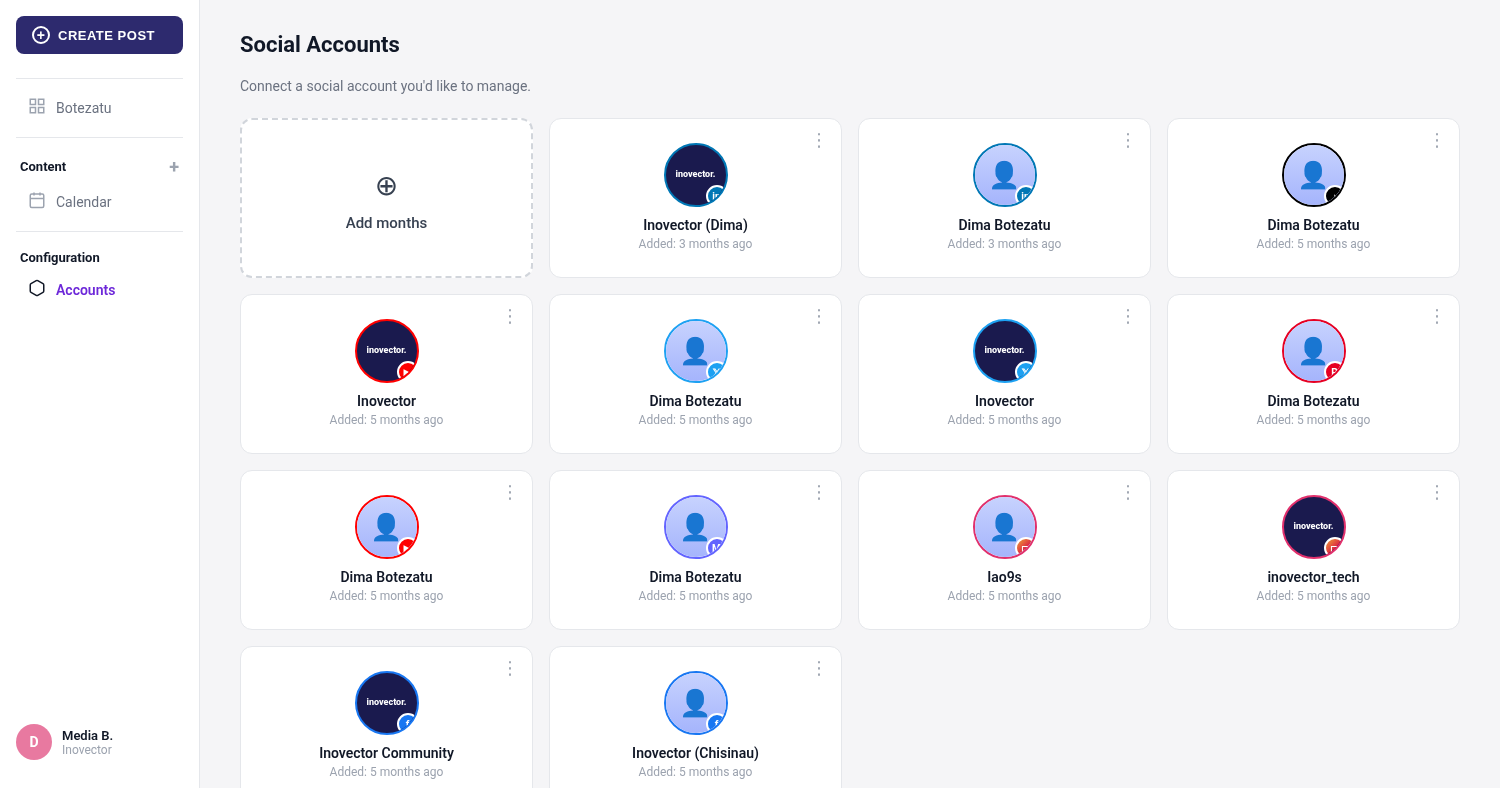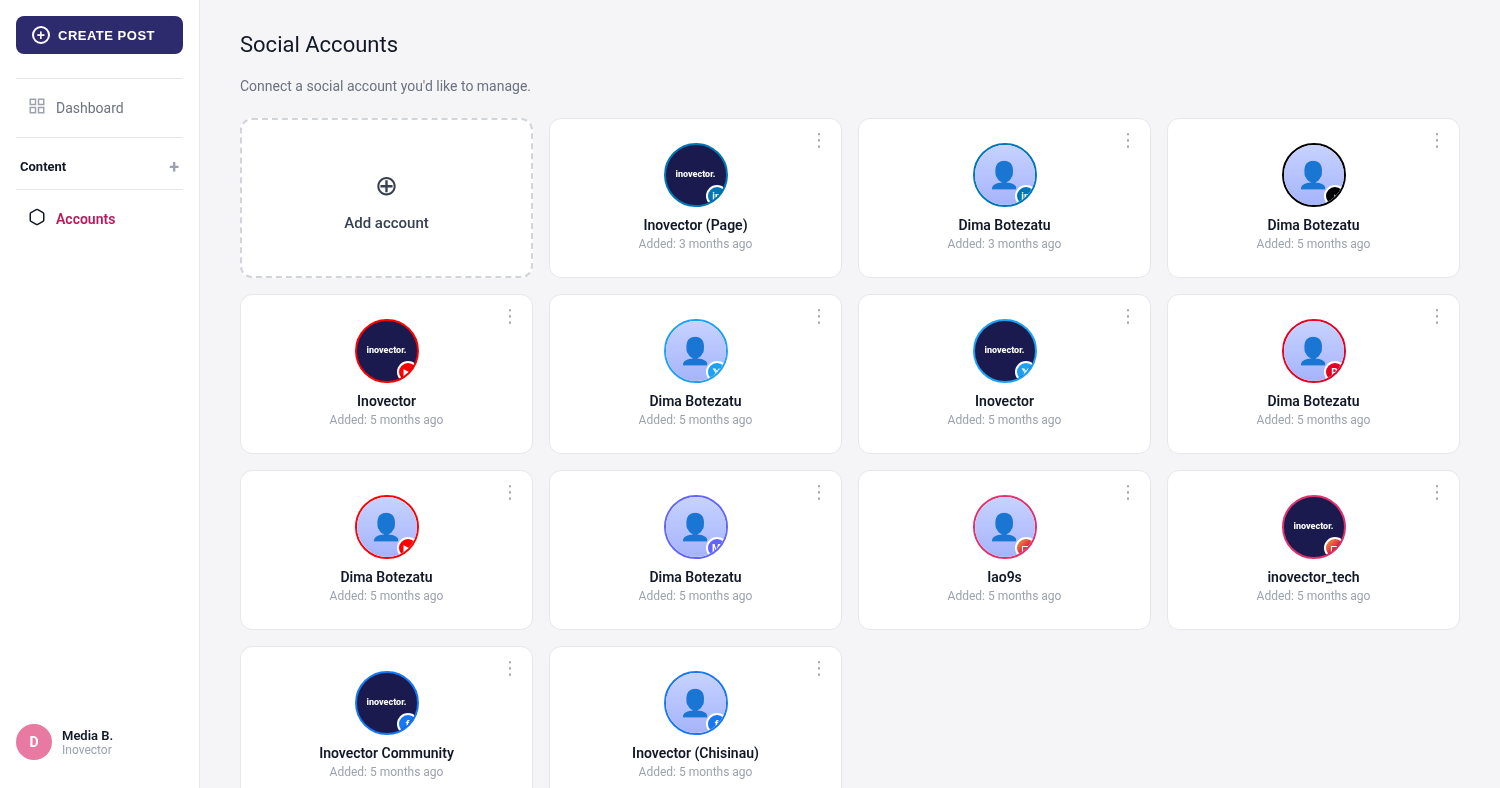--- a/index.html
+++ b/index.html
@@ -51,21 +51,21 @@
       display: flex;
       align-items: center;
       gap: 10px;
       padding: 9px 20px;
       color: #6b7280;
       font-size: 14px;
       cursor: pointer;
       border-radius: 6px;
       margin: 1px 8px;
     }
-    .sidebar-item.active { color: #be185d; font-weight: 600; }
+    .sidebar-item.active { color: #6d28d9; font-weight: 600; }
     .sidebar-section-label {
       display: flex;
       align-items: center;
       justify-content: space-between;
       padding: 10px 20px 4px;
       font-size: 13px;
       font-weight: 700;
       color: #111827;
     }
     .sidebar-icon { font-size: 16px; color: #9ca3af; }
@@ -73,21 +73,21 @@
 
     
     .main {
       flex: 1;
       overflow-y: auto;
       padding: 32px 40px;
       background: #f5f5f7;
     }
     .page-title {
       font-size: 22px;
-      font-weight: 400;
+      font-weight: 700;
       color: #111827;
       margin-bottom: 21px;
     }
     .page-subtitle {
       font-size: 14px;
       color: #6b7280;
       margin-bottom: 24px;
       margin-top: 13px;
     }
 
@@ -251,36 +251,50 @@
 
   <div class="sidebar-item">
     <span class="sidebar-icon">
       <svg class="icon-svg" viewBox="0 0 24 24" fill="none" stroke="currentColor" stroke-width="2">
           <rect x="3" y="3" width="7" height="7"></rect>
           <rect x="14" y="3" width="7" height="7"></rect>
           <rect x="3" y="14" width="7" height="7"></rect>
           <rect x="14" y="14" width="7" height="7"></rect>
         </svg>
     </span>
-    <span>Dashboard</span>
+    <span>Botezatu</span>
   </div>
 
   <hr class="sidebar-divider">
 
   <div class="sidebar-section-label">
     <span>Content</span>
     <span style="cursor:pointer;color:#9ca3af;font-size:18px;">+</span>
   </div>
 
 
+  <div class="sidebar-item">
+    <span class="sidebar-icon">
+      <svg class="icon-svg" viewBox="0 0 24 24" fill="none" stroke="currentColor" stroke-width="2">
+          <rect x="3" y="4" width="18" height="18" rx="2"></rect>
+          <line x1="16" y1="2" x2="16" y2="6"></line>
+          <line x1="8" y1="2" x2="8" y2="6"></line>
+          <line x1="3" y1="10" x2="21" y2="10"></line>
+        </svg>
+    </span>
+    <span>Calendar</span>
+  </div>
 
 
 
   <hr class="sidebar-divider">
 
+  <div class="sidebar-section-label">
+    <span>Configuration</span>
+  </div>
 
 
   <div class="sidebar-item active">
     <span class="sidebar-icon">
       <svg class="icon-svg" viewBox="0 0 24 24" fill="none" stroke="currentColor" stroke-width="2">
           <path d="M21 16V8a2 2 0 0 0-1-1.73l-7-4a2 2 0 0 0-2 0l-7 4A2 2 0 0 0 3 8v8a2 2 0 0 0 1 1.73l7 4a2 2 0 0 0 2 0l7-4A2 2 0 0 0 21 16z"></path>
         </svg>
     </span>
     <span>Accounts</span>
   </div>
@@ -297,34 +311,34 @@
 </aside>
 
 <main class="main">
   <h1 class="page-title">Social Accounts</h1>
   <p class="page-subtitle">Connect a social account you'd like to manage.</p>
 
   <div class="accounts-grid">
 
     <div class="account-card add-account-card">
       <span class="add-icon">⊕</span>
-      <span class="add-label">Add account</span>
+      <span class="add-label">Add months</span>
     </div>
 
   <div class="account-card">
         <div class="three-dots">⋮</div>
         <div class="avatar-wrapper">
           <div class="avatar-circle avatar-border-linkedin" style="background: rgb(26, 26, 78);">
             <div class="logo-avatar">
               <span style="font-size:9px;font-weight:800;color:#fff;text-align:center;line-height:1.1;">inovector.</span>
             </div>
             <div class="social-badge" style="background: rgb(0, 119, 181); color: rgb(255, 255, 255); font-size: 10px; font-weight: 700;">in</div>
           </div>
         </div>
-        <div class="account-name">Inovector (Page)</div>
+        <div class="account-name">Inovector (Dima)</div>
         <div class="account-added">Added: 3 months ago</div>
       </div>
       <div class="account-card">
         <div class="three-dots">⋮</div>
         <div class="avatar-wrapper">
           <div class="avatar-circle avatar-border-linkedin" style="background: rgb(199, 210, 254);">
             <div class="person-avatar">
               <span style="font-size:26px;">👤</span>
             </div>
             <div class="social-badge" style="background: rgb(0, 119, 181); color: rgb(255, 255, 255); font-size: 10px; font-weight: 700;">in</div>

